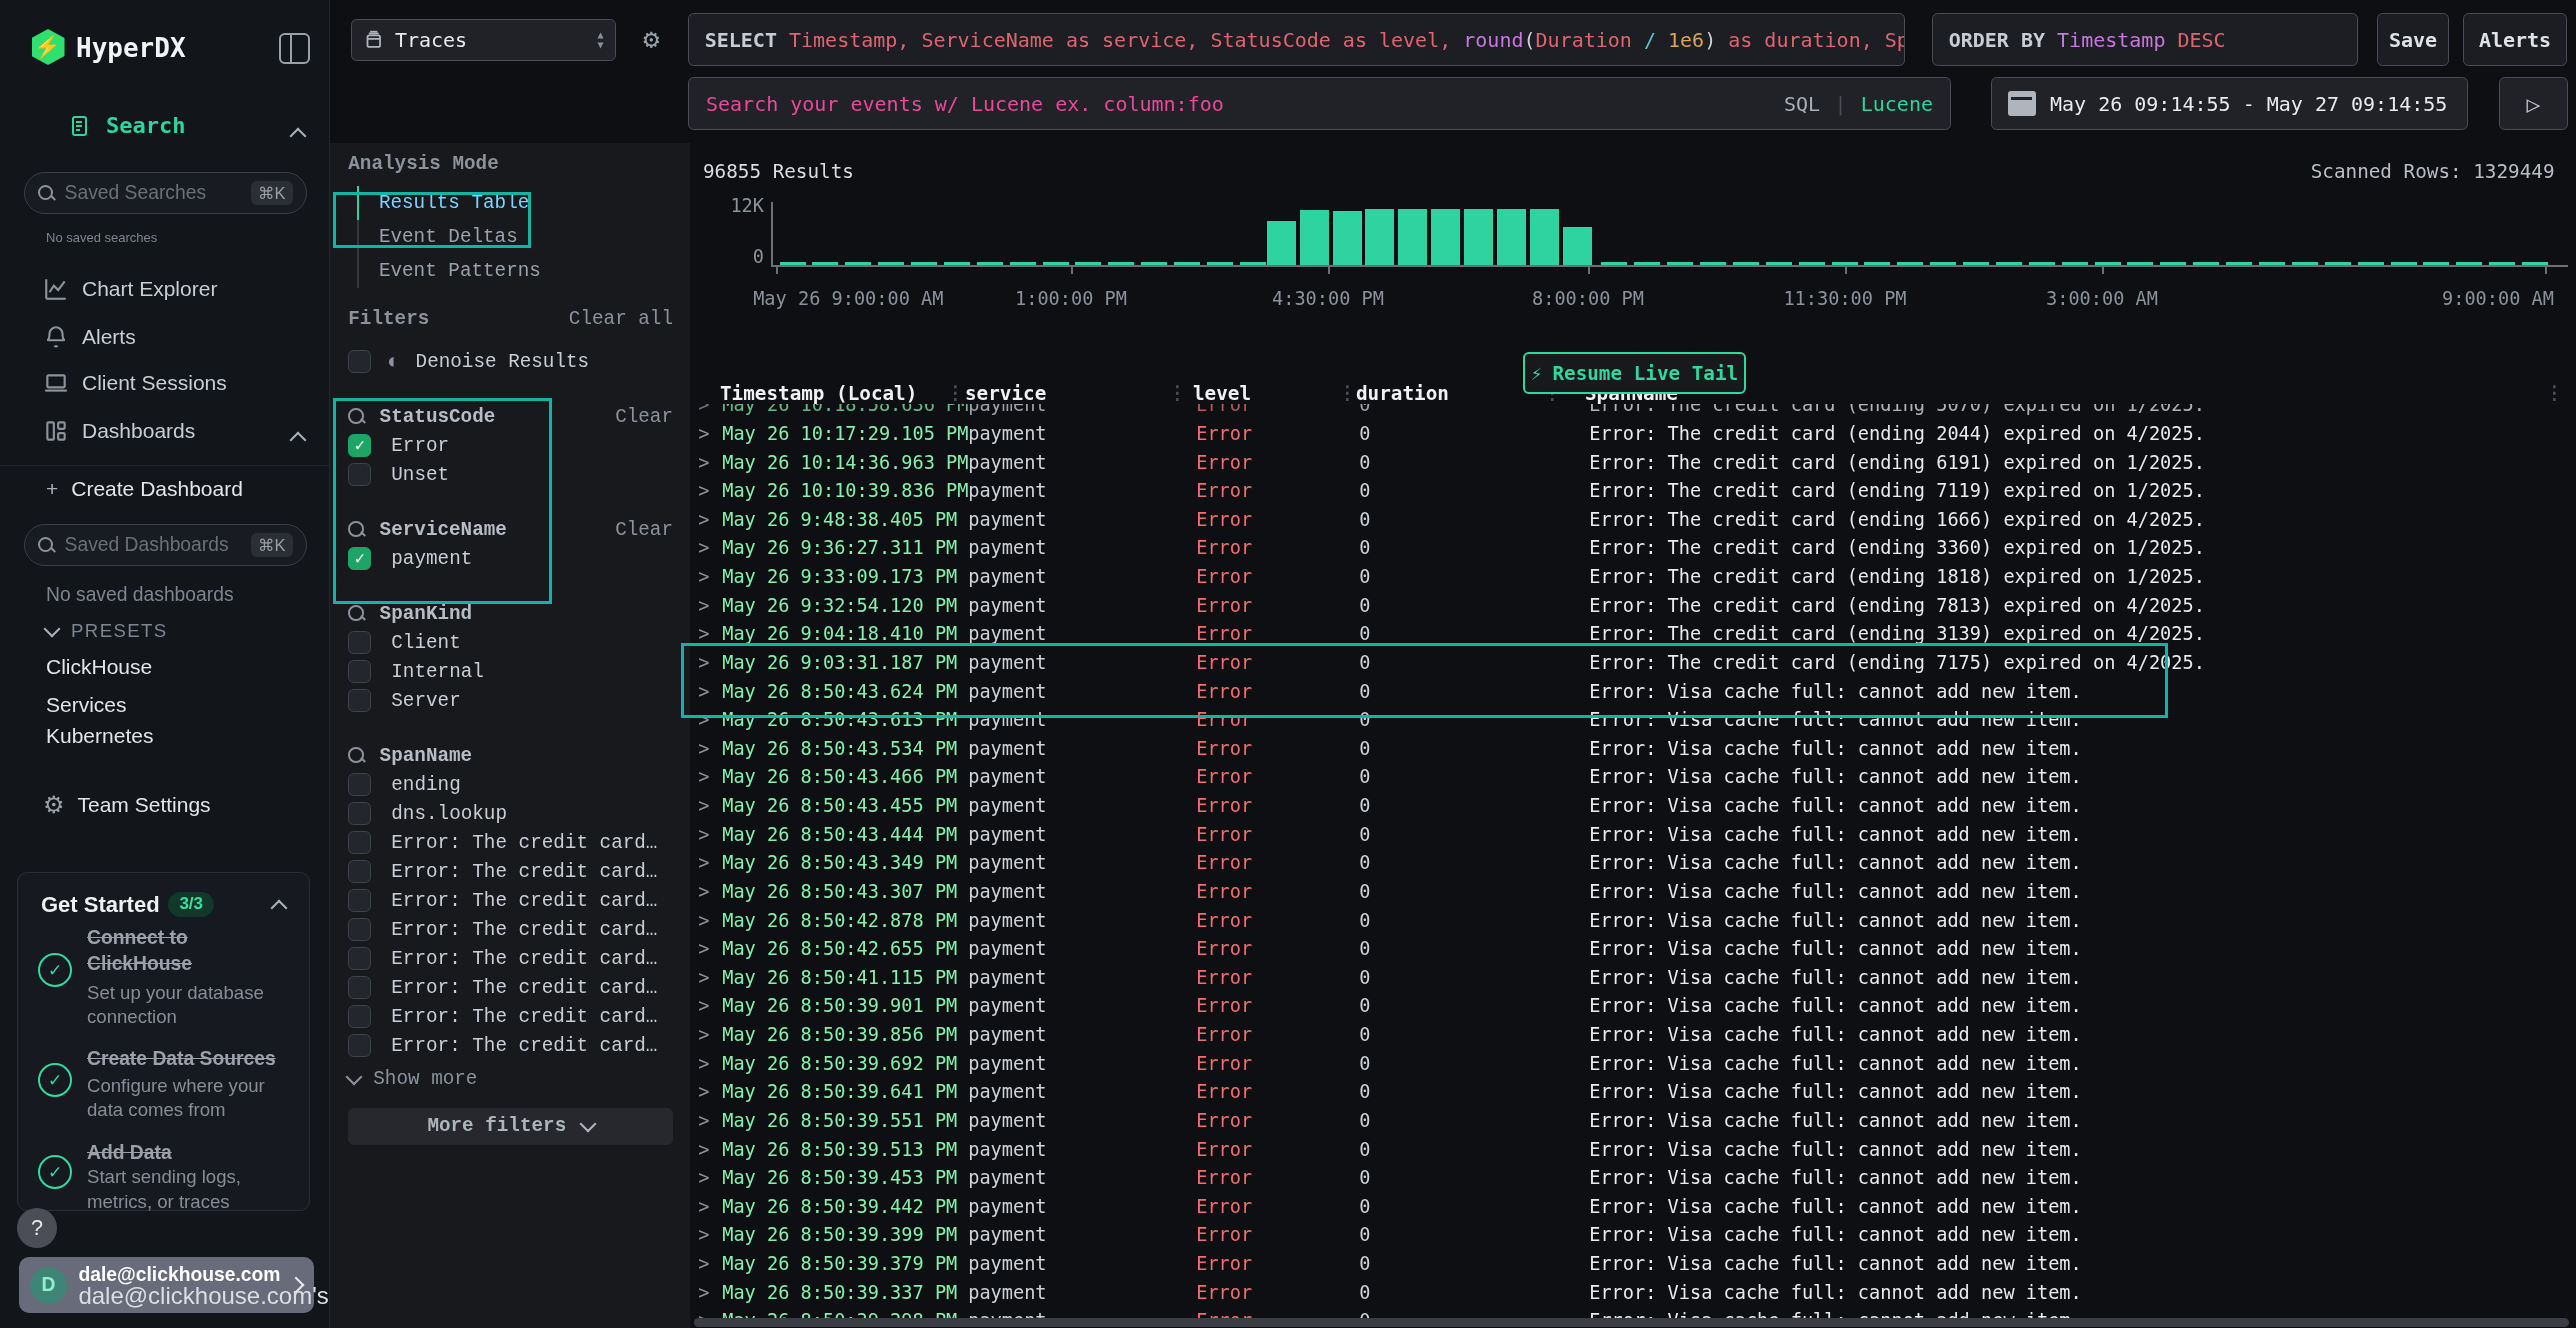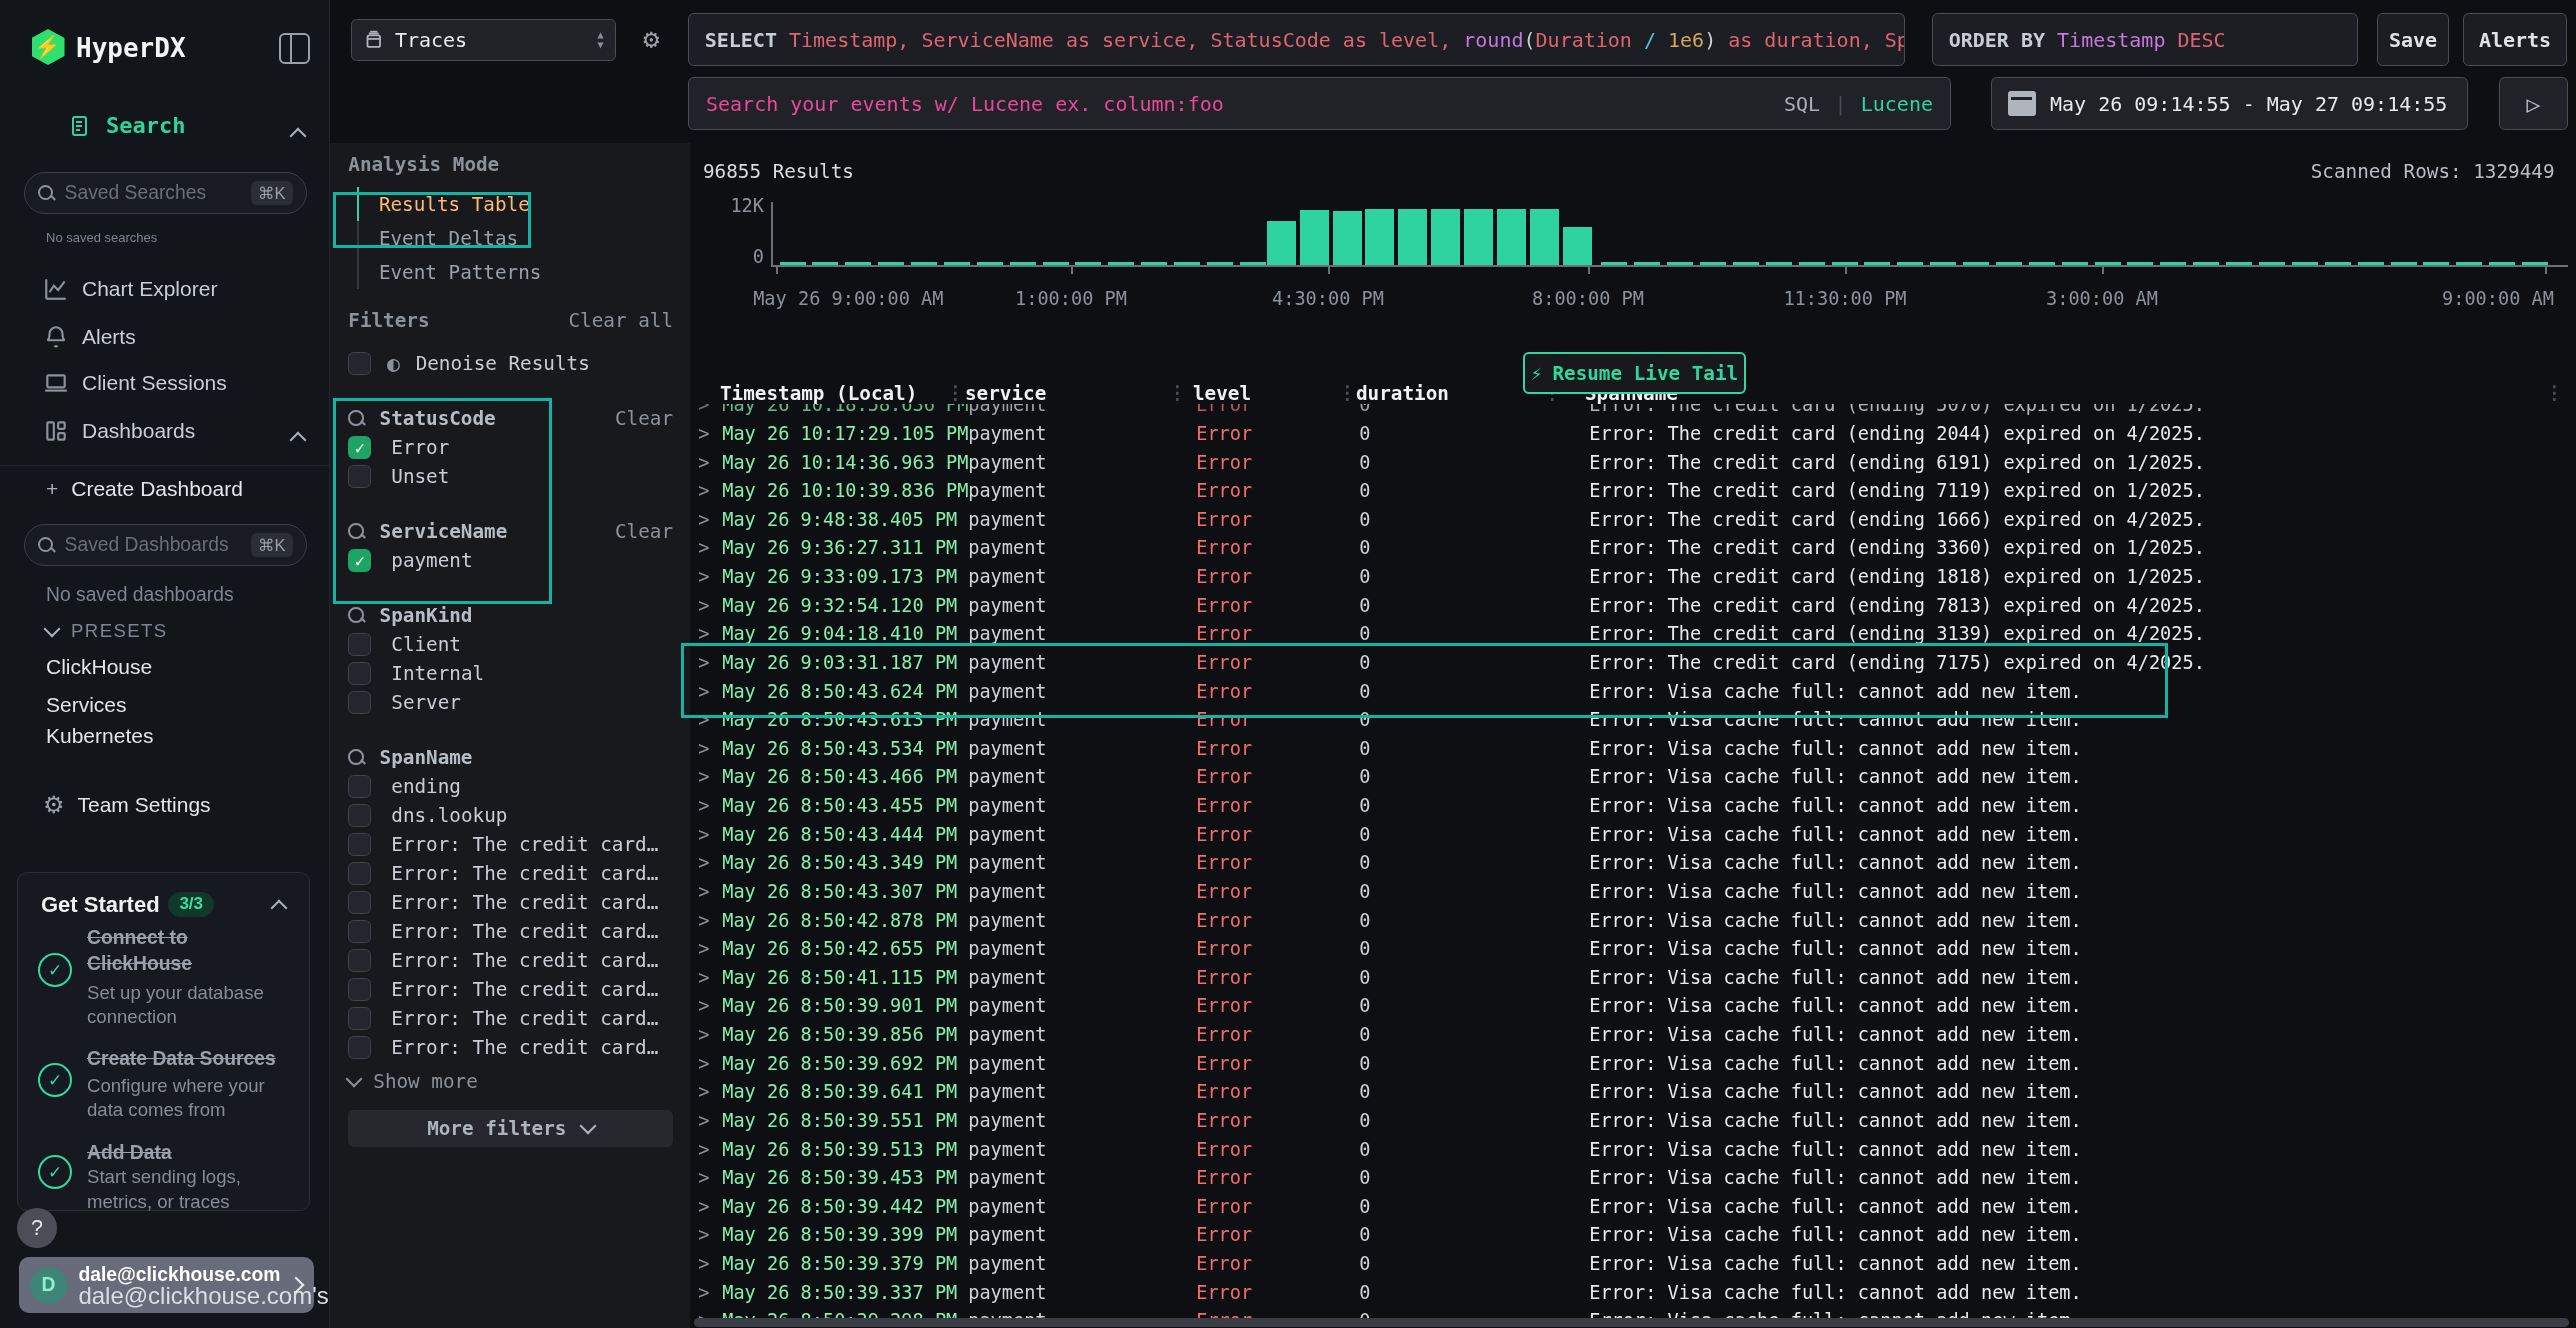--- a/index.html
+++ b/index.html
@@ -56,25 +56,25 @@
   .btn{justify-content:center;font-weight:bold;color:#dfe2e6;background:#1b1d22;}
   .tok-kw{color:#c8ccd4;font-weight:bold;} .tok-id{color:#e0646f;} .tok-fn{color:#c678dd;}
   .tok-op{color:#56c5d0;} .tok-num{color:#d9a65a;} .tok-pa{color:#d0d2d6;}
   .sortcaret{margin-left:auto;color:#8a8f98;font-size:10px;line-height:10px;text-align:center;}
   .gear{color:#9aa0a8;font-size:27px;}
   .cal{width:24px;height:21.5px;border:2.1px solid #b0b5bd;border-radius:2.9px;position:relative;background:#b0b5bd;}
   .cal:before{content:"";position:absolute;left:1.4px;right:1.4px;top:4.3px;height:2.9px;background:#202227;}
 
   
   #filterpanel{position:absolute;left:329px;top:143px;width:361px;bottom:0;background:#17191d;
-               box-sizing:border-box;padding:10px 17px 0 19.3px;font-size:19.3px;}
+               box-sizing:border-box;padding:10px 17px 0 19.3px;font-size:19.3px;font-family:Liberation Mono, monospace;}
   .fhead{color:#8b929c;font-weight:bold;font-size:19.3px;}
   .tabs{margin-top:11.4px;margin-left:8.6px;}
   .tab{height:34px;display:flex;align-items:center;padding-left:20px;border-left:2.9px solid #33363c;color:#9aa1ab;}
-  .tab.active{border-left-color:#2dd4a0;color:#fdba74;}
+  .tab.active{border-left-color:#2dd4a0;color:#7dd3fc;}
   .frow{display:flex;align-items:center;justify-content:space-between;}
   .cb{width:23px;height:23px;border-radius:5.7px;background:#23262c;border:1.4px solid #3f434b;flex:none;
       display:flex;align-items:center;justify-content:center;box-sizing:border-box;}
   .cb.checked{background:#1ea565;border-color:#1ea565;color:#fff;font-size:17px;font-weight:bold;}
   .fitem{display:flex;align-items:center;gap:20px;height:29px;color:#c9ced6;}
   .fitem .flabel{white-space:nowrap;overflow:hidden;text-overflow:ellipsis;max-width:272px;}
   .fghead{display:flex;align-items:center;gap:14.3px;height:29px;}
   .fgname{font-weight:bold;color:#b7bdc6;}
   .fclear{margin-left:auto;color:#8b929c;}
   .mag{width:17px;height:17px;position:relative;flex:none;}

